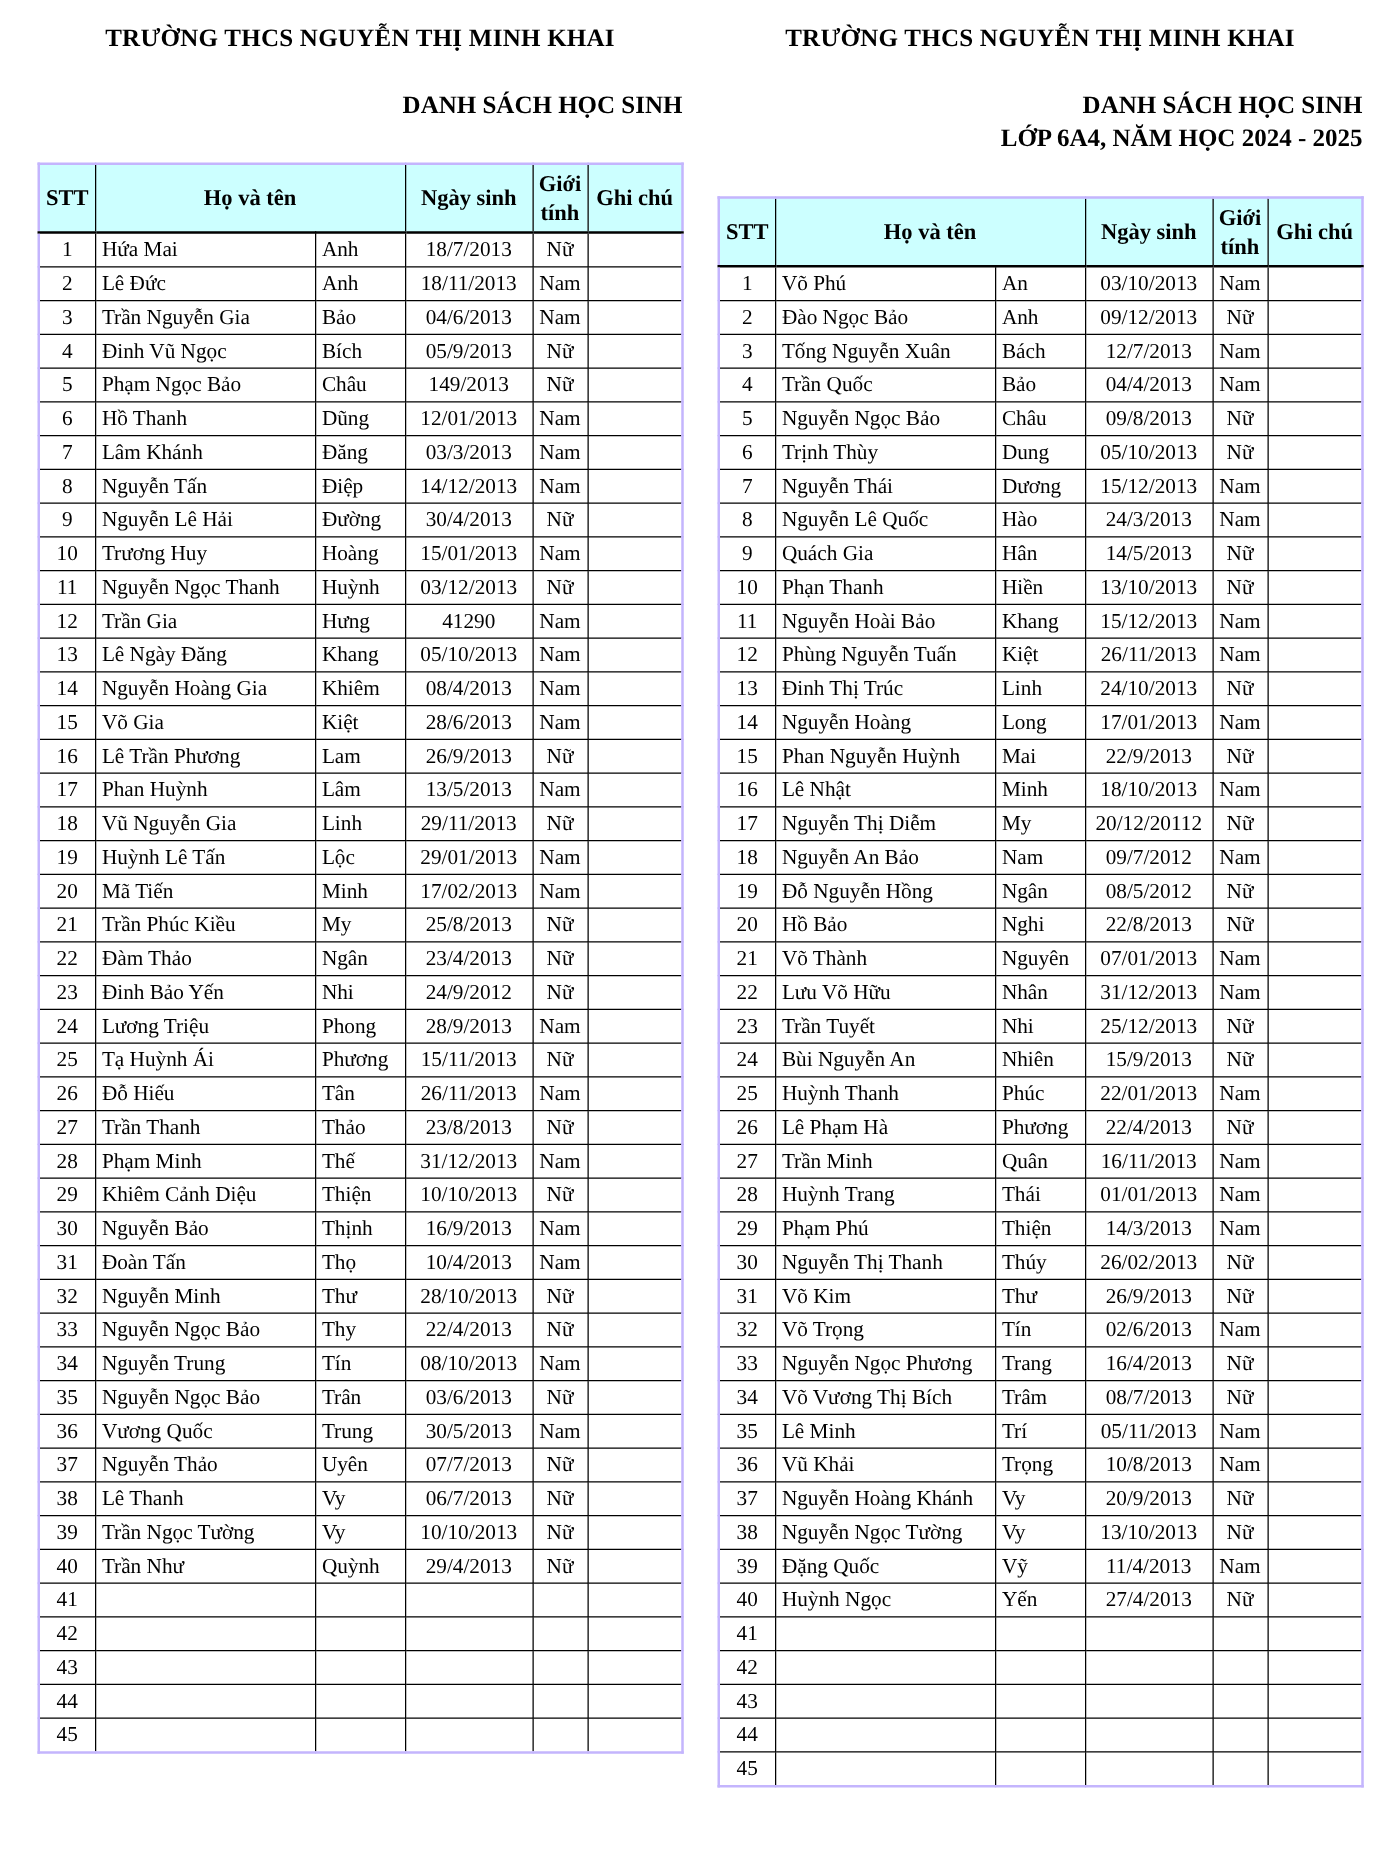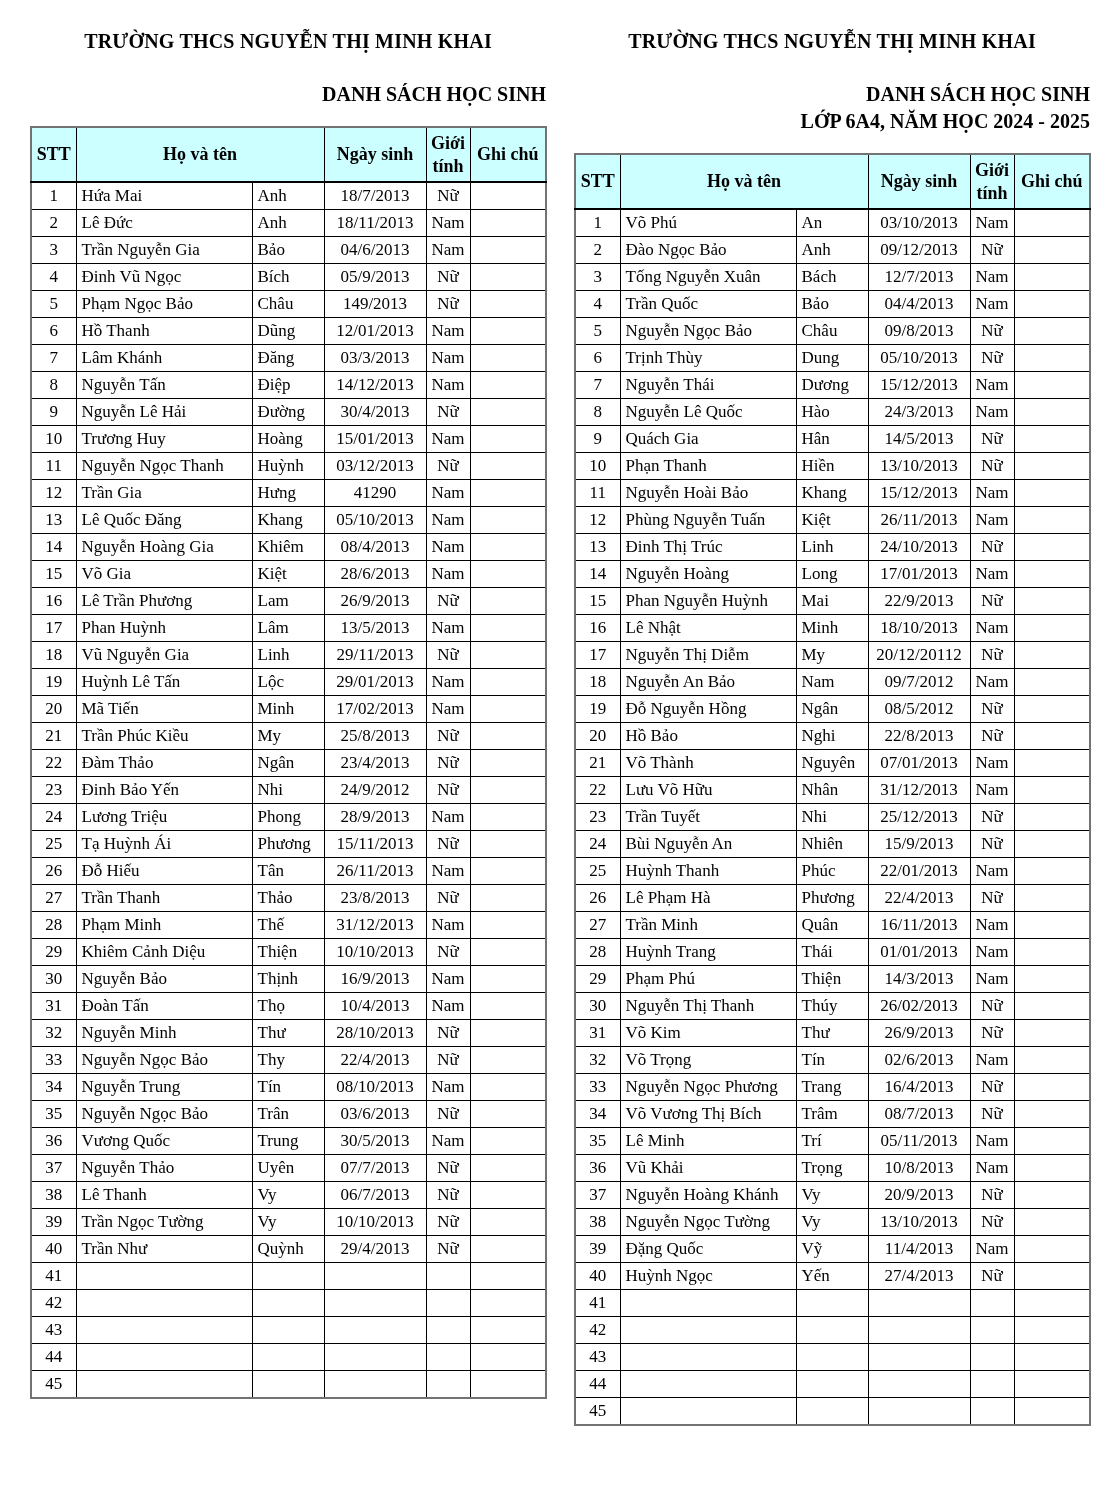--- a/index.html
+++ b/index.html
@@ -5,38 +5,38 @@
   * { margin: 0; padding: 0; box-sizing: border-box; }
   html, body { background: #ffffff; }
   body {
     width: 1119px; height: 1500px;
     font-family: "Liberation Serif", "DejaVu Serif", serif;
     color: #000;
     position: relative;
     overflow: hidden;
   }
   .page { position: absolute; inset: 0; }
-  .col { position: absolute; top: 30px; width: 516px; }
+  .col { position: absolute; top: 20px; width: 516px; }
   .col-left { left: 30px; }
   .col-right { left: 574px; }
 
   .school {
     font-size: 20px; font-weight: bold; text-align: center;
     letter-spacing: 0.2px; white-space: nowrap;
   }
   .doc-title {
     margin-top: 28px; text-align: right;
     font-size: 20px; font-weight: bold; line-height: 27px;
     white-space: nowrap;
   }
 
   table.roster {
-    margin-top: 18px;
+    margin-top: 32px;
     border-collapse: collapse;
-    border: 2px solid #737373;
+    border: 2px solid #c4b5fd;
     table-layout: fixed;
     width: 515px;
   }
   table.roster th, table.roster td {
     border: 1px solid #000;
     overflow: visible;
   }
   table.roster thead tr { height: 55px; }
   table.roster thead th {
     background: #ccffff;
@@ -184,21 +184,21 @@
           <tr>
             <td class="c0">12</td>
             <td class="c1">Trần Gia</td>
             <td class="c2">Hưng</td>
             <td class="c3">41290</td>
             <td class="c4">Nam</td>
             <td class="c5"></td>
           </tr>
           <tr>
             <td class="c0">13</td>
-            <td class="c1">Lê Quốc Đăng</td>
+            <td class="c1">Lê Ngày Đăng</td>
             <td class="c2">Khang</td>
             <td class="c3">05/10/2013</td>
             <td class="c4">Nam</td>
             <td class="c5"></td>
           </tr>
           <tr>
             <td class="c0">14</td>
             <td class="c1">Nguyễn Hoàng Gia</td>
             <td class="c2">Khiêm</td>
             <td class="c3">08/4/2013</td>

